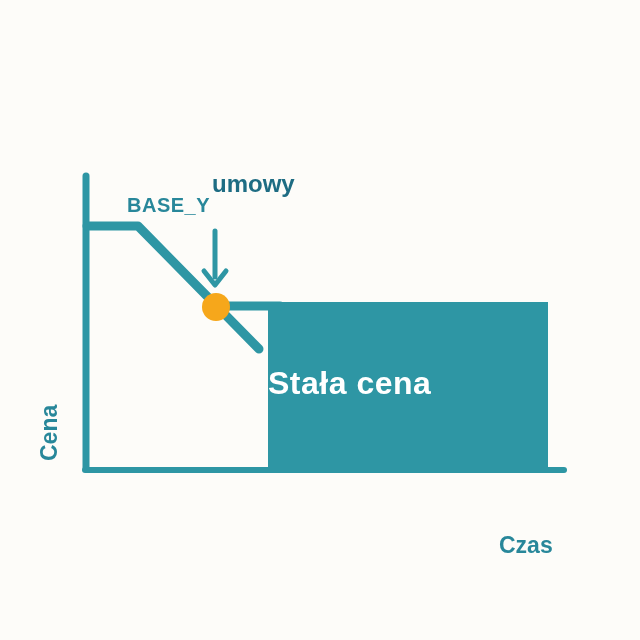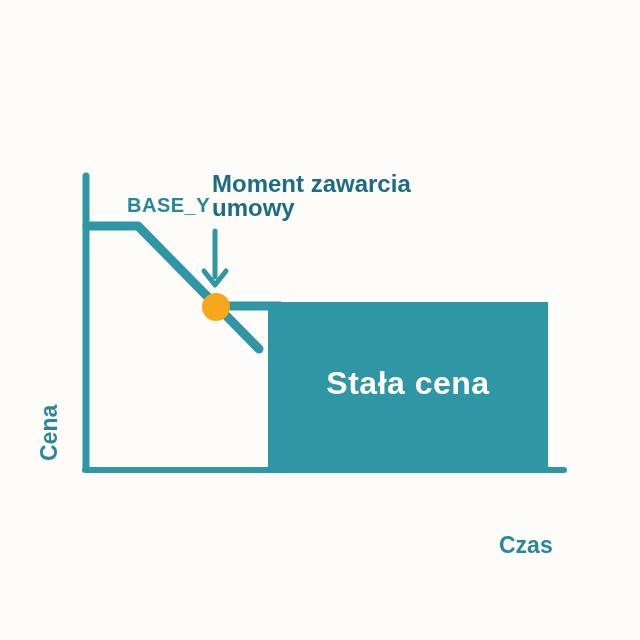--- a/index.html
+++ b/index.html
@@ -45,21 +45,20 @@
   }
   .annotation span { display: block; }
   .fixed-price-box {
     position: absolute;
     left: 268px;
     top: 302px;
     width: 280px;
     height: 166px;
     display: flex;
     align-items: center;
-    justify-content: center;
   }
   .fixed-price-box .fp-label {
     color: #ffffff;
     font-weight: 700;
     font-size: 32px;
     letter-spacing: 0.5px;
     transform: translateY(-2px);
   }
   .y-axis-label {
     position: absolute;
@@ -105,21 +104,20 @@
 
     <line x1="215" y1="231" x2="215" y2="277" stroke="#2E96A4" stroke-width="5" stroke-linecap="round"></line>
     <path d="M 204 271 L 215 285 L 226 271" fill="none" stroke="#2E96A4" stroke-width="5" stroke-linecap="round" stroke-linejoin="round"></path>
 
     <circle cx="216" cy="307" r="14" fill="#F6A71B"></circle>
   </svg>
 
   <div class="label base-y">BASE_Y</div>
 
   <div class="annotation">
-    <span>Moment zawarcia</span>
     <span>umowy</span>
   </div>
 
   <div class="fixed-price-box">
     <span class="fp-label">Stała cena</span>
   </div>
 
   <div class="y-axis-label">Cena</div>
 
   <div class="x-axis-label">Czas</div>

